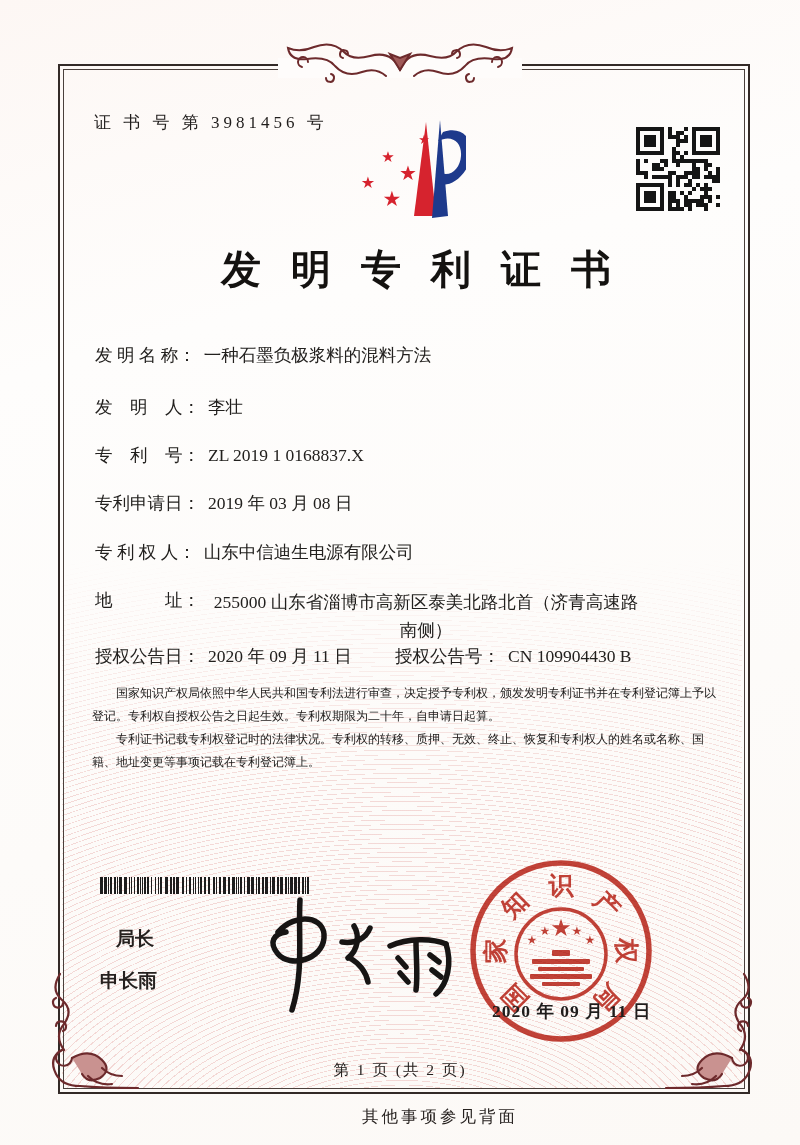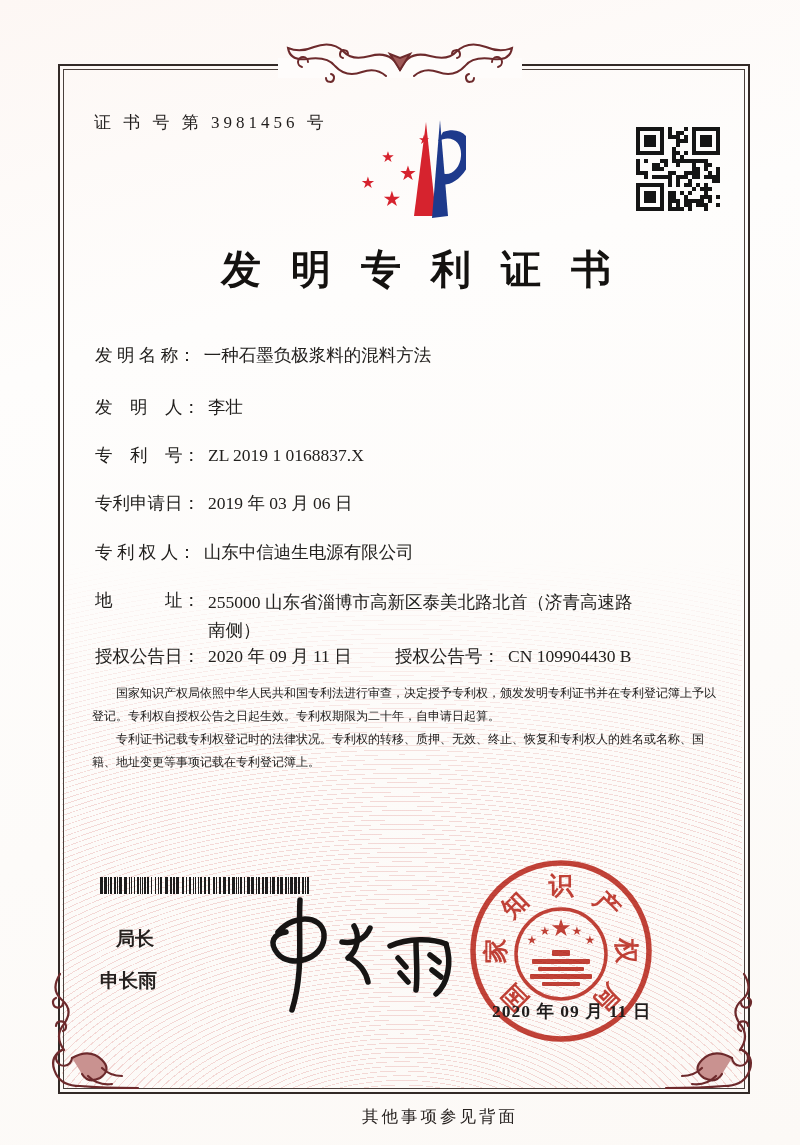--- a/index.html
+++ b/index.html
@@ -14,21 +14,21 @@
     background:repeating-radial-gradient(ellipse 1000px 620px at 50% 118%,
       rgba(223,138,134,0.30) 0 1.2px, rgba(255,255,255,0) 1.2px 7.5px);
     -webkit-mask-image:linear-gradient(to top,rgba(0,0,0,1) 55%,rgba(0,0,0,0));
     mask-image:linear-gradient(to top,rgba(0,0,0,1) 55%,rgba(0,0,0,0));}
   .cert-number{position:absolute;left:94px;top:111px;font-size:17px;letter-spacing:4px;color:#201d1c;}
   .logo{position:absolute;left:326px;top:112px;width:140px;height:108px;}
   .qr{position:absolute;left:636px;top:127px;width:84px;height:84px;}
   .title{position:absolute;left:0;top:242px;width:100%;text-align:center;
          font-size:40px;font-weight:700;letter-spacing:30px;text-indent:30px;color:#141210;padding-left:16px;}
   .rows{position:absolute;left:95px;top:0;width:640px;}
-  .row{position:absolute;left:0;font-size:17.5px;white-space:nowrap;color:#22201e;}
+  .row{position:absolute;left:0;font-size:17.5px;white-space:nowrap;color:#22201e;text-align:center;}
   .row .lbl{display:inline-block;}
   .row .val{margin-left:8px;}
   .row-addr .val{display:inline-block;vertical-align:top;white-space:normal;max-width:436px;line-height:1.6;}
   .pair2{position:absolute;left:300px;}
   .paragraphs{position:absolute;left:92px;top:682px;width:632px;font-size:12px;line-height:1.92;color:#1c1a19;}
   .paragraphs p{margin:0;text-indent:2em;}
   .barcode{position:absolute;left:100px;top:877px;width:212px;height:17px;}
   .officer-title{position:absolute;left:116px;top:926px;font-size:19px;font-weight:600;
       font-family:"Liberation Sans","DejaVu Sans",sans-serif;color:#26211f;}
   .officer-name{position:absolute;left:100px;top:968px;font-size:19px;font-weight:600;
@@ -259,21 +259,21 @@
     <div class="row" style="top:343px">
       <span class="lbl">发 明 名 称：</span><span class="val">一种石墨负极浆料的混料方法</span>
     </div>
     <div class="row" style="top:395px">
       <span class="lbl">发　明　人：</span><span class="val">李壮</span>
     </div>
     <div class="row" style="top:443px">
       <span class="lbl">专　利　号：</span><span class="val">ZL 2019 1 0168837.X</span>
     </div>
     <div class="row" style="top:491px">
-      <span class="lbl">专利申请日：</span><span class="val">2019 年 03 月 06 日</span>
+      <span class="lbl">专利申请日：</span><span class="val">2019 年 03 月 08 日</span>
     </div>
     <div class="row" style="top:540px">
       <span class="lbl">专 利 权 人：</span><span class="val">山东中信迪生电源有限公司</span>
     </div>
     <div class="row row-addr" style="top:588px">
       <span class="lbl" style="vertical-align:top">地　　　址：</span><span class="val">255000 山东省淄博市高新区泰美北路北首（济青高速路南侧）</span>
     </div>
     <div class="row" style="top:644px">
       <span class="lbl">授权公告日：</span><span class="val">2020 年 09 月 11 日</span>
       <span class="pair2">
@@ -389,15 +389,16 @@
         <rect x="84" y="92" width="18" height="6" rx="1"></rect>
         <rect x="64" y="101" width="58" height="5" rx="1"></rect>
         <rect x="70" y="109" width="46" height="4" rx="1"></rect>
         <rect x="62" y="116" width="62" height="5" rx="1"></rect>
         <rect x="74" y="124" width="38" height="4" rx="1"></rect>
       </g>
     </g>
   </svg>
   <div class="seal-date">2020 年 09 月 11 日</div>
 
+  <div class="page-footer">第 1 页 (共 2 页)</div>
   <div class="back-note">其他事项参见背面</div>
 
 </div>
 
 </body></html>

